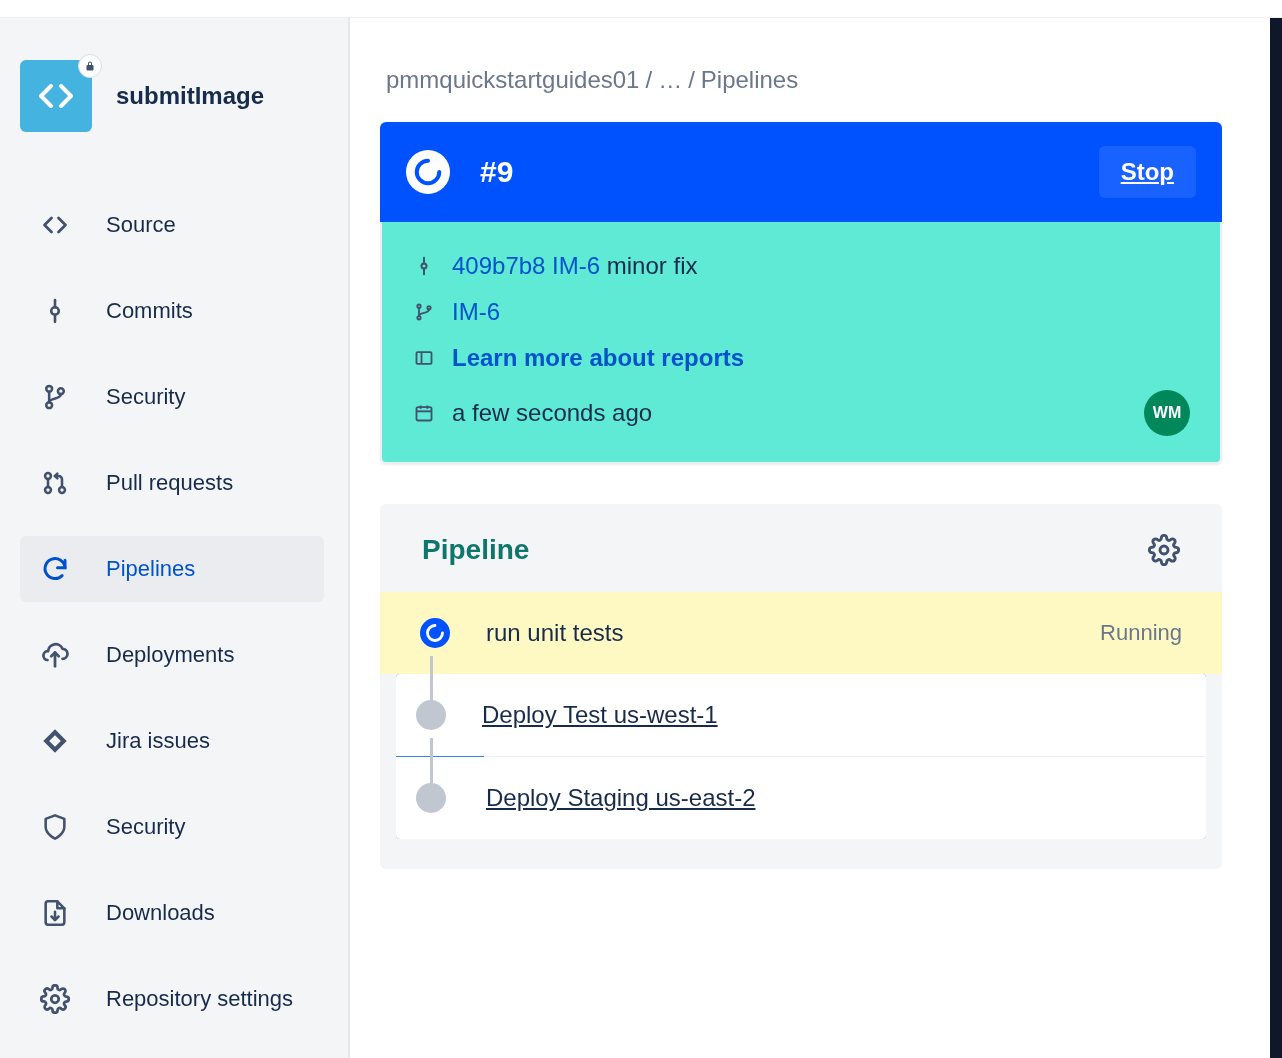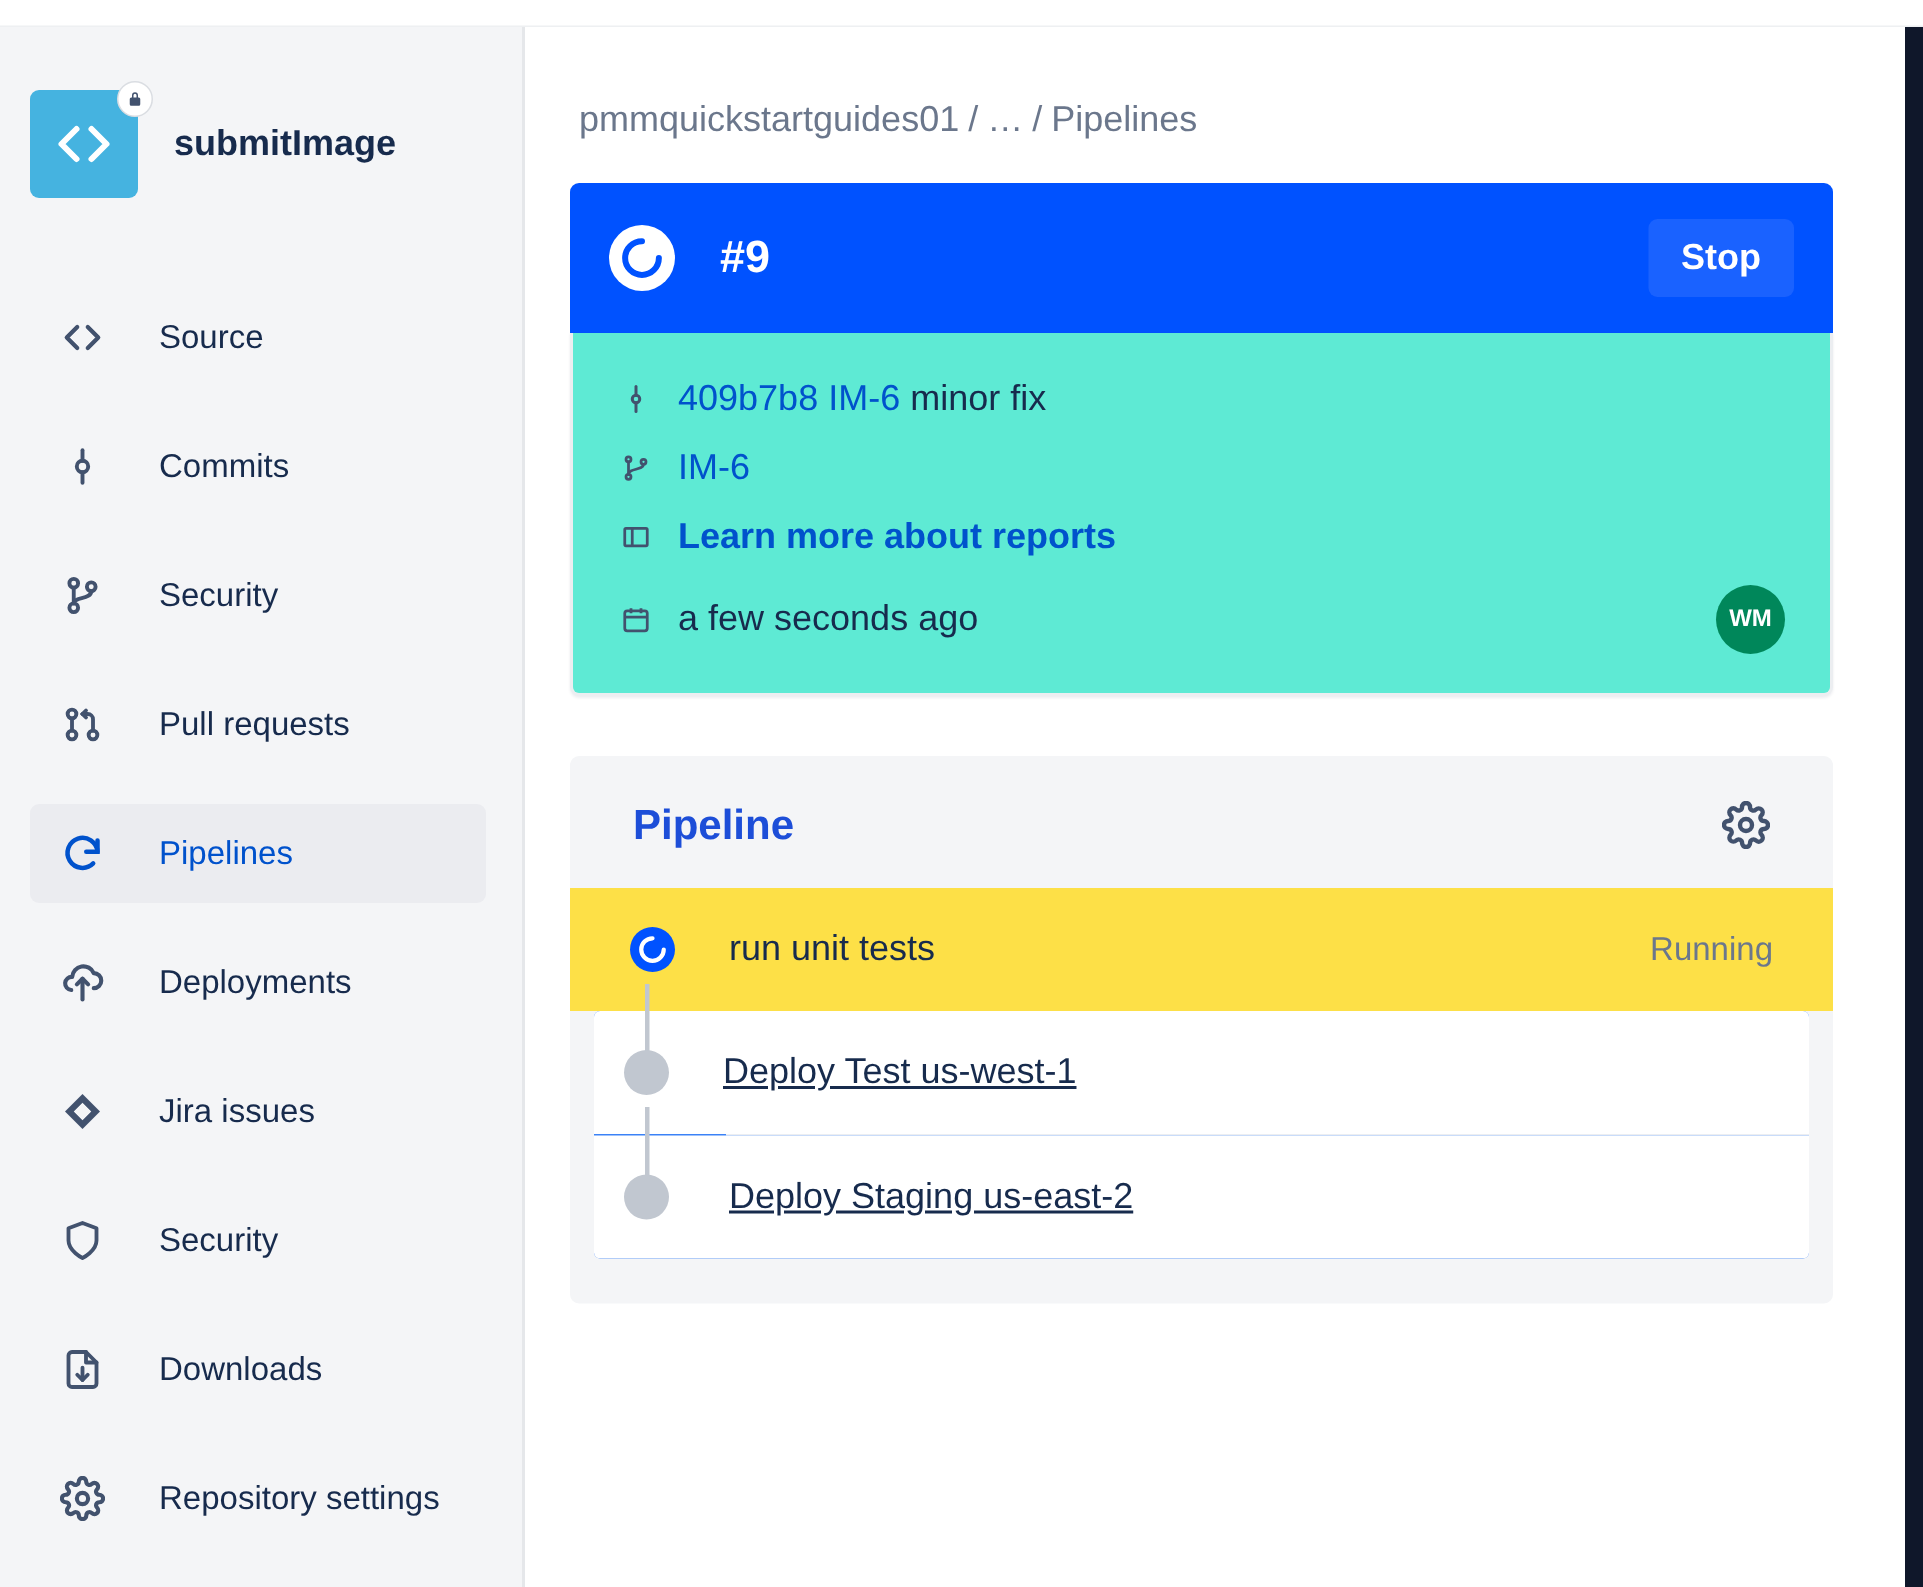--- a/index.html
+++ b/index.html
@@ -155,20 +155,21 @@
 }
 .stop-btn {
   background: #1a62ff;
   color: #fff;
   font-size: 24px;
   font-weight: 600;
   padding: 12px 22px;
   border-radius: 6px;
   border: none;
   cursor: pointer;
+  text-decoration: underline;
 }
 .info-card {
   border: 2px solid #eceef1;
   border-top: none;
   border-radius: 0 0 6px 6px;
   background: #5eead4;
   padding: 30px 30px 26px 30px;
   margin-bottom: 40px;
   box-shadow: 0 1px 2px rgba(9,30,66,0.08);
 }
@@ -212,21 +213,21 @@
 }
 .pipeline-head {
   display: flex;
   align-items: center;
   justify-content: space-between;
   padding: 28px 40px 24px 42px;
 }
 .pipeline-title {
   font-size: 28px;
   font-weight: 600;
-  color: #1d4ed8;
+  color: #0f766e;
 }
 .gear-btn {
   width: 36px;
   height: 36px;
   cursor: pointer;
   color: #42526E;
   display: flex;
   align-items: center;
   justify-content: center;
 }
@@ -234,21 +235,21 @@
   background: transparent;
 }
 .step {
   display: flex;
   align-items: center;
   padding: 26px 40px 26px 36px;
   gap: 36px;
   position: relative;
 }
 .step.running {
-  background: #fde047;
+  background: #fef9c3;
   padding-left: 40px;
 }
 .step.pending {
   background: #fff;
   border-bottom: 1px solid #eceef1;
 }
 .step.pending:last-child { border-bottom: none; }
 .step-badge {
   width: 30px;
   height: 30px;

